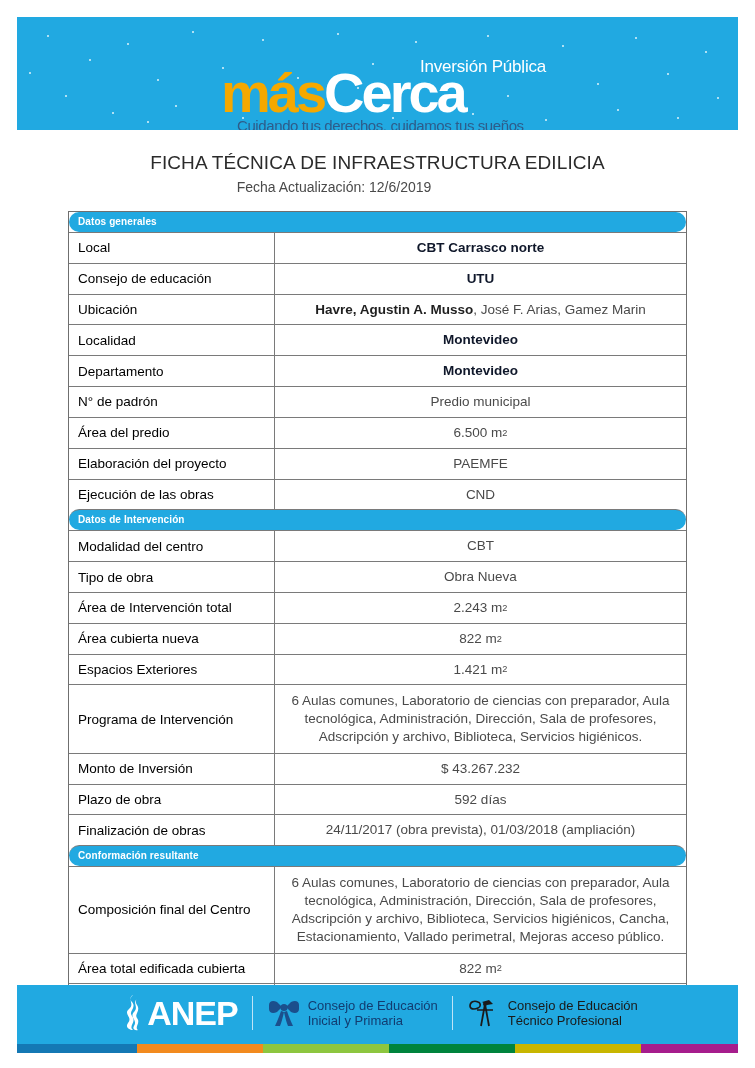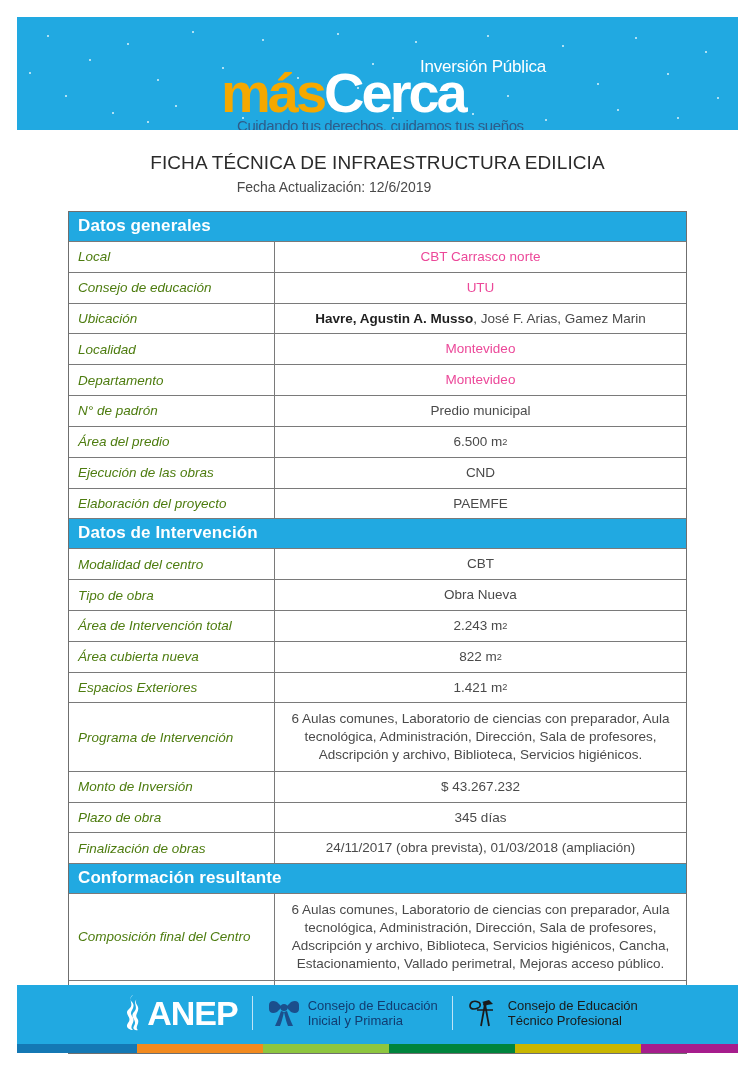--- a/index.html
+++ b/index.html
@@ -110,55 +110,55 @@
   .row {
     display: flex;
     border-top: 1px solid #7A7A7A;
     box-sizing: border-box;
   }
   .row:first-child { border-top: none; }
 
   .section-head {
     background: #21A9E1;
     color: #ffffff;
-    font-size: 17px;
+    font-size: 10px;
     font-weight: bold;
     padding: 4px 0 5px 9px;
     letter-spacing: 0.1px;
     box-sizing: border-box;
     width: 100%;
     border-top: 1px solid #7A7A7A;
+    border-radius: 12px;
   }
   .section-head.first { border-top: none; }
 
   .cell-label {
     width: 206px;
     min-width: 206px;
     box-sizing: border-box;
     padding: 6px 6px 6px 9px;
     font-size: 13.5px;
-    color: #4d7c0f;
+    color: #000000;
     border-right: 1px solid #7A7A7A;
     display: flex;
     align-items: center;
-    font-style: italic;
   }
   .cell-value {
     flex: 1;
     box-sizing: border-box;
     padding: 6px 10px 6px 10px;
     font-size: 13.5px;
     color: #4A4A4A;
     text-align: center;
     display: flex;
     align-items: center;
     justify-content: center;
     line-height: 1.32;
   }
-  .cell-value.bold { font-weight: normal; color: #ec4899; }
+  .cell-value.bold { font-weight: bold; color: #0f172a; }
   .cell-value.multiline {
     display: block;
     padding-top: 7px;
     padding-bottom: 7px;
   }
   .cell-value b { color: #1F1F1F; }
   sup { font-size: 0.68em; vertical-align: super; line-height: 0; }
 
   
   .footer {
@@ -303,27 +303,27 @@
     </div>
   <div class="row">
       <div class="cell-label">Área del predio</div>
       <div class="cell-value">
         <span>6.500 m</span>
         <sup>2</sup>
       </div>
     </div>
 
   <div class="row">
+      <div class="cell-label">Elaboración del proyecto</div>
+      <div class="cell-value">PAEMFE</div>
+    </div>
+  <div class="row">
       <div class="cell-label">Ejecución de las obras</div>
       <div class="cell-value">CND</div>
     </div>
-  <div class="row">
-      <div class="cell-label">Elaboración del proyecto</div>
-      <div class="cell-value">PAEMFE</div>
-    </div>
 
   <div class="section-head">Datos de Intervención</div>
   <div class="row">
       <div class="cell-label">Modalidad del centro</div>
       <div class="cell-value">CBT</div>
     </div>
   <div class="row">
       <div class="cell-label">Tipo de obra</div>
       <div class="cell-value">Obra Nueva</div>
     </div>
@@ -351,21 +351,21 @@
   <div class="row">
       <div class="cell-label">Programa de Intervención</div>
       <div class="cell-value multiline">6 Aulas comunes, Laboratorio de ciencias con preparador, Aula tecnológica, Administración, Dirección, Sala de profesores, Adscripción y archivo, Biblioteca, Servicios higiénicos.</div>
     </div>
   <div class="row">
       <div class="cell-label">Monto de Inversión</div>
       <div class="cell-value">$ 43.267.232</div>
     </div>
   <div class="row">
       <div class="cell-label">Plazo de obra</div>
-      <div class="cell-value">345 días</div>
+      <div class="cell-value">592 días</div>
     </div>
   <div class="row">
       <div class="cell-label">Finalización de obras</div>
       <div class="cell-value">24/11/2017 (obra prevista), 01/03/2018 (ampliación)</div>
     </div>
 
   <div class="section-head">Conformación resultante</div>
   <div class="row">
       <div class="cell-label">Composición final del Centro</div>
       <div class="cell-value multiline">6 Aulas comunes, Laboratorio de ciencias con preparador, Aula tecnológica, Administración, Dirección, Sala de profesores, Adscripción y archivo, Biblioteca, Servicios higiénicos, Cancha, Estacionamiento, Vallado perimetral, Mejoras acceso público.</div>

